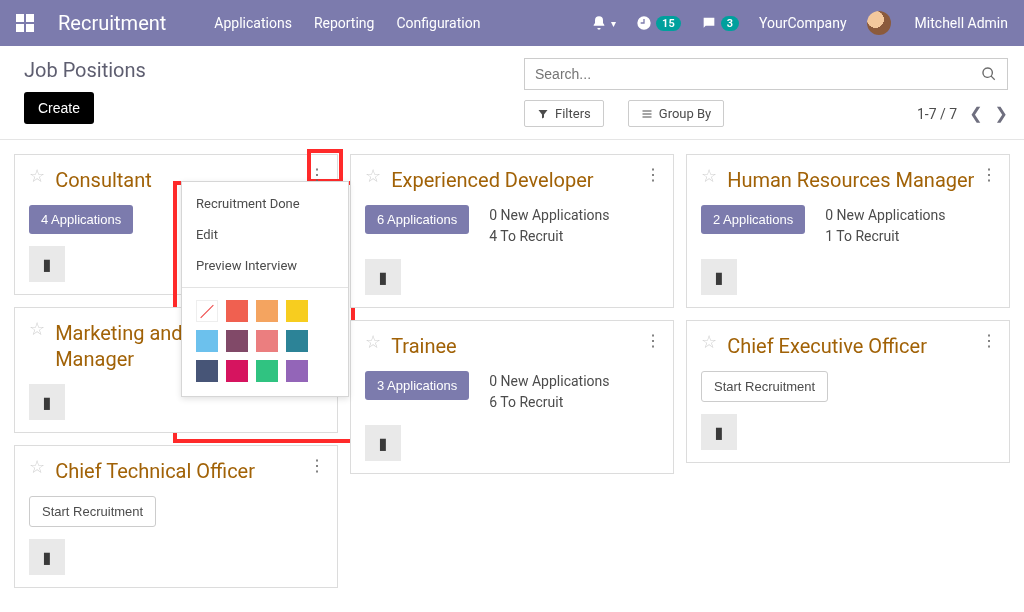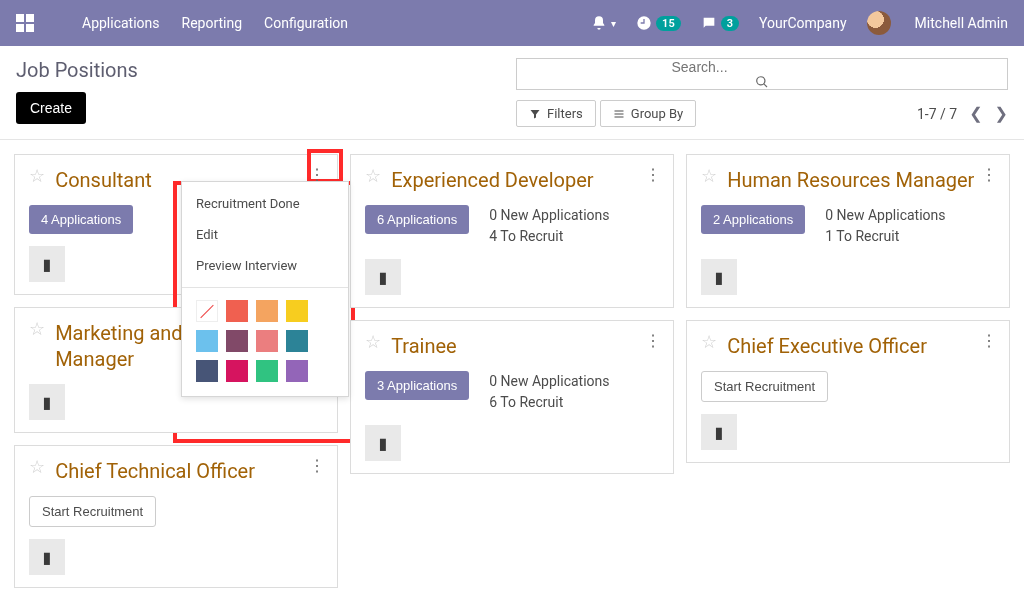--- a/index.html
+++ b/index.html
@@ -10,29 +10,29 @@
   .apps-icon span { background: #fff; }
   .module-name { font-size: 20px; font-weight: 400; margin-left: 6px; }
   .topnav { display: flex; gap: 22px; margin-left: 30px; font-size: 14px; }
   .topnav a { color: #ffffff; text-decoration: none; cursor: pointer; }
   .topbar-right { margin-left: auto; display: flex; align-items: center; gap: 20px; font-size: 14px; }
   .icon-btn { display: flex; align-items: center; gap: 4px; cursor: pointer; }
   .badge { background: #00a09d; color:#fff; border-radius: 8px; font-size: 11px; padding: 1px 6px; font-weight: 600; }
   .avatar { width: 24px; height: 24px; border-radius: 50%; background: radial-gradient(circle at 35% 35%, #f3c89d 0 38%, #8b5a3c 39% 100%); display:inline-block; }
   .user-block { display: flex; align-items: center; gap: 24px; cursor: pointer; }
 
-  .controlbar { display: flex; align-items: flex-start; padding: 12px 16px 0 16px; gap: 20px; }
+  .controlbar { display: flex; align-items: flex-start; padding: 12px 16px 0 24px; gap: 20px; }
   .left-ctrl { flex: 0 0 480px; }
   .page-title { font-size: 20px; color: #5e5e70; margin-bottom: 10px; }
   .create-btn { background: #000000; color: #fff; border: none; padding: 8px 14px; border-radius: 3px; font-size: 14px; cursor: pointer; }
 
   .right-ctrl { flex: 1; display: flex; flex-direction: column; gap: 10px; }
-  .search-wrap { border: 1px solid #ccc; height: 32px; display: flex; align-items: center; padding: 0 10px; width: 100%; flex-direction: column; }
+  .search-wrap { border: 1px solid #ccc; height: 32px; display: flex; align-items: center; padding: 0 10px; width: 100%; }
   .search-wrap input { border: none; outline: none; flex: 1; font-size: 14px; background: transparent; }
-  .filterbar { display: flex; align-items: center; gap: 4px; }
+  .filterbar { display: flex; align-items: center; gap: 24px; }
   .chip { border: 1px solid #ccc; background: #fff; padding: 5px 12px; border-radius: 2px; font-size: 13px; display:flex; align-items:center; gap:6px; cursor:pointer; }
   .pager { margin-left: auto; display: flex; align-items:center; gap: 12px; color:#4c4c4c; font-size:14px; }
   .pager .arrow { cursor: pointer; color:#6f6f7f; font-size: 16px; }
 
   .divider { border-top: 1px solid #e5e5e5; margin-top: 12px; }
 
   .board { padding: 14px; display: grid; grid-template-columns: repeat(3, 1fr); gap: 12px; align-items: start; }
   .card { border: 1px solid #dcdcdc; background: #fff; padding: 12px 14px; position: relative; display:flex; flex-direction:column; gap:12px; }
   .card-header { display: flex; align-items: flex-start; gap: 10px; }
   .star { color: #d0d0d0; font-size: 18px; cursor: pointer; line-height:1; }
@@ -67,20 +67,21 @@
 </head>
 <body>
 
 <div class="topbar">
   <div class="apps-icon">
       <span></span>
       <span></span>
       <span></span>
       <span></span>
     </div>
+  <div class="module-name">Recruitment</div>
   <div class="topnav">
     <a>Applications</a>
     <a>Reporting</a>
     <a>Configuration</a>
   </div>
   <div class="topbar-right">
     <div class="icon-btn">
       <svg class="bell" viewBox="0 0 24 24">
           <path d="M12 2a6 6 0 0 0-6 6v4l-2 3v1h16v-1l-2-3V8a6 6 0 0 0-6-6zm0 20a2.5 2.5 0 0 0 2.5-2.5h-5A2.5 2.5 0 0 0 12 22z"></path>
         </svg>

